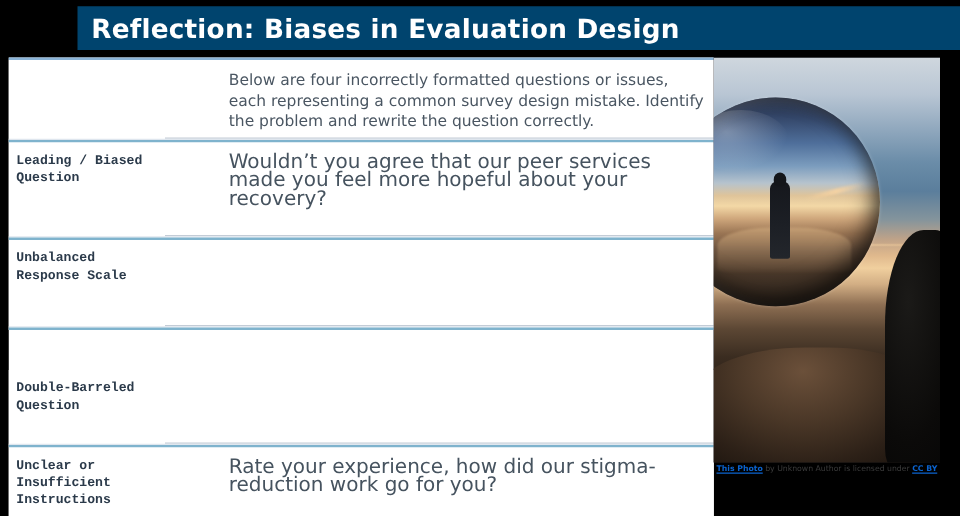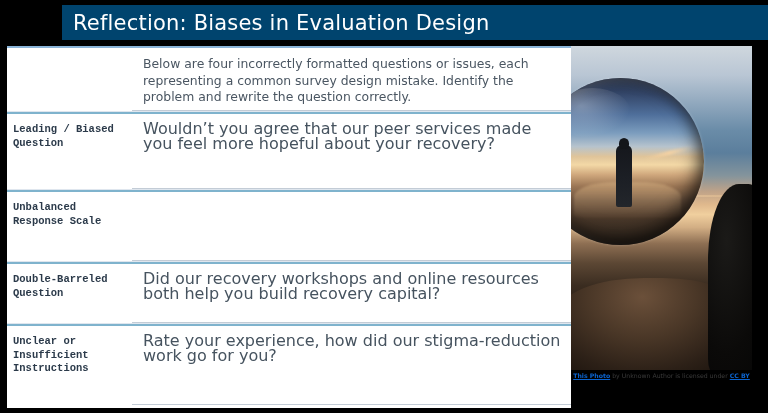--- a/index.html
+++ b/index.html
@@ -30,21 +30,21 @@
     top: 5px;
     width: 706px;
     height: 35px;
     background: #00446e;
     display: flex;
     align-items: center;
   }
   #title-text {
     color: #ffffff;
     font-size: 21px;
-    font-weight: 400;
+    font-weight: 700;
     letter-spacing: .2px;
     padding-left: 11px;
     white-space: nowrap;
     font-family: "DejaVu Sans", "Liberation Sans", sans-serif;
   }
 
   
   #reflection-table {
     position: absolute;
     left: 7px;
@@ -52,20 +52,21 @@
     width: 564px;
     background: #ffffff;
     border-top: 2px solid #8ab4d8;
     box-sizing: border-box;
   }
   .table-row {
     display: flex;
     position: relative;
     box-sizing: border-box;
     background: #ffffff;
+    gap: 40px;
   }
   .row-sep {
     position: absolute;
     left: 0; right: 0; bottom: 0;
     height: 3px;
     border-bottom: 2px solid #7fb3cd;
     border-top: 1px solid #dfe6ee;
     box-sizing: border-box;
   }
   .row-sep-inner {
@@ -96,21 +97,21 @@
   }
   .cell-body.intro {
     color: #4a5662;
     font-size: 12.4px;
     line-height: 16.5px;
     padding-top: 8px;
   }
   .row-intro { height: 66px; }
   .row-1 { height: 78px; }
   .row-2 { height: 72px; }
-  .row-3 { height: 62px; }
+  .row-3 { height: 62px; margin-top: 32px; }
   .row-4 { height: 82px; }
 
   
   #photo-frame {
     position: absolute;
     left: 571px;
     top: 46px;
     width: 181px;
     height: 324px;
     overflow: hidden;
@@ -278,21 +279,20 @@
     </div>
 
     <div class="table-row row-2">
       <div class="cell-label">Unbalanced Response Scale</div>
       <div class="row-sep-inner"></div>
       <div class="row-sep"></div>
     </div>
 
     <div class="table-row row-3">
       <div class="cell-label">Double-Barreled Question</div>
-      <div class="cell-body">Did our recovery workshops and online resources both help you build recovery capital?</div>
       <div class="row-sep-inner"></div>
       <div class="row-sep"></div>
     </div>
 
     <div class="table-row row-4">
       <div class="cell-label">Unclear or Insufficient Instructions</div>
       <div class="cell-body">Rate your experience, how did our stigma-reduction work go for you?</div>
       <div class="row-sep-inner"></div>
     </div>
 

